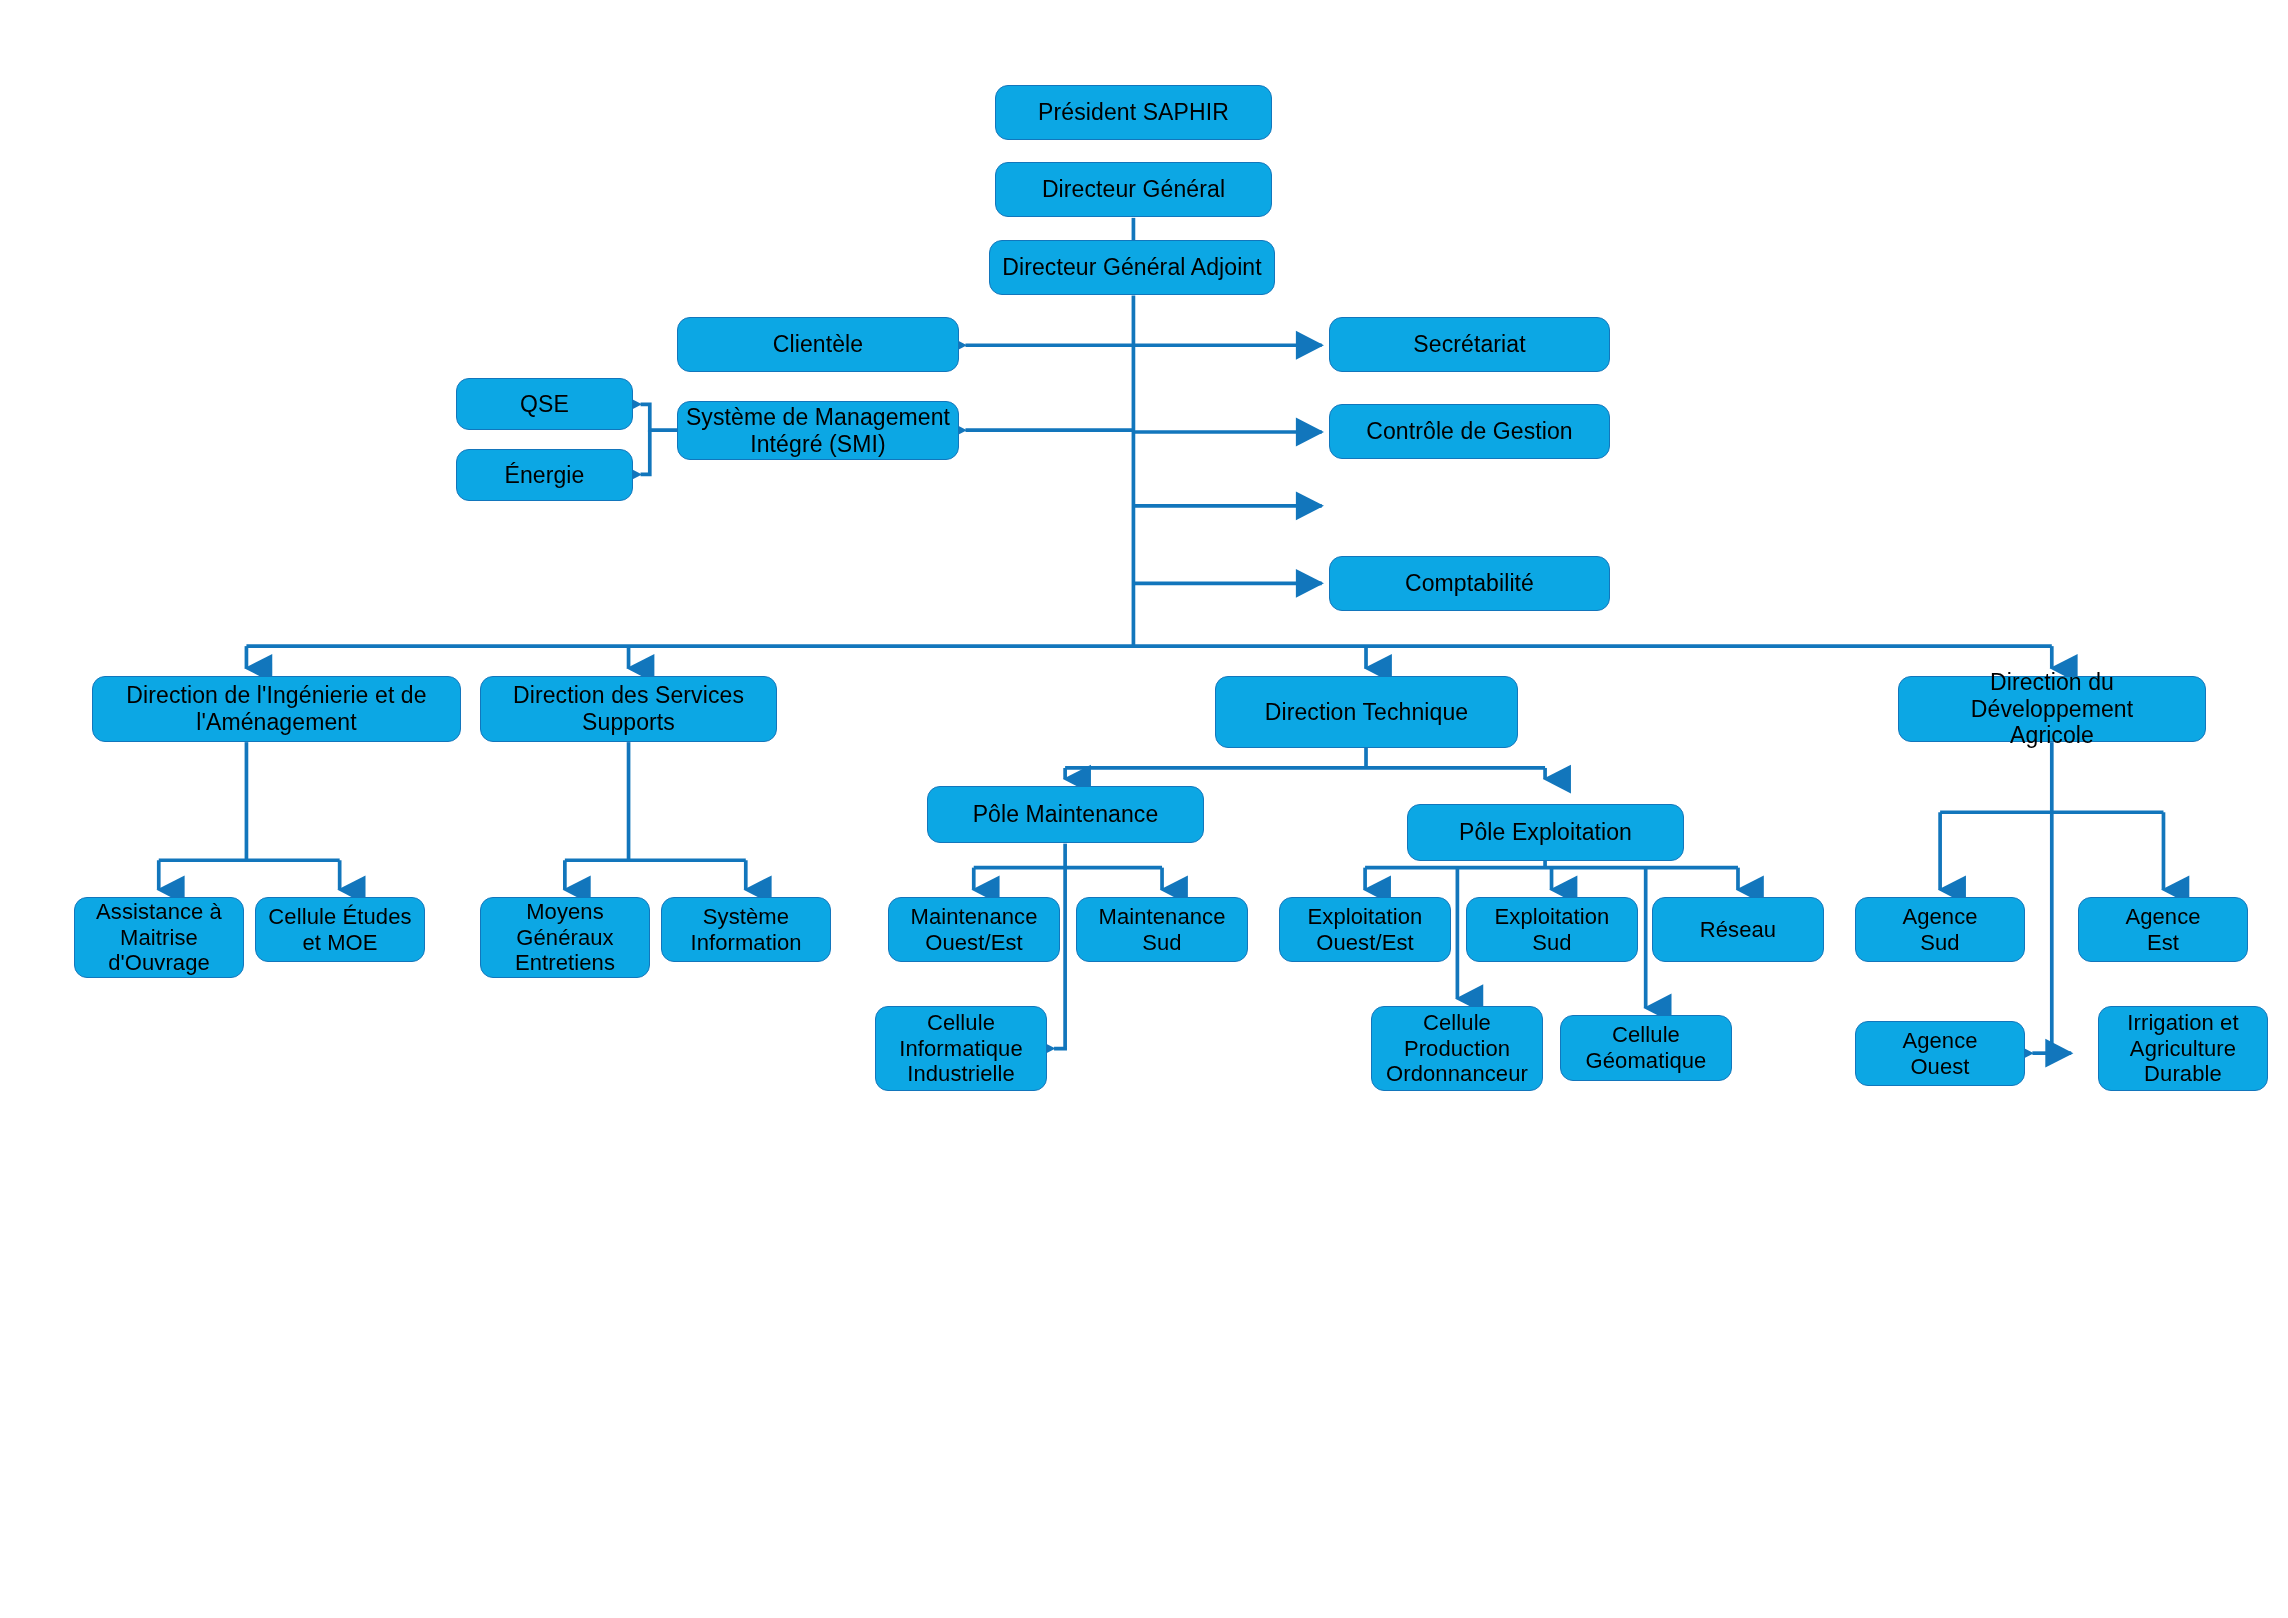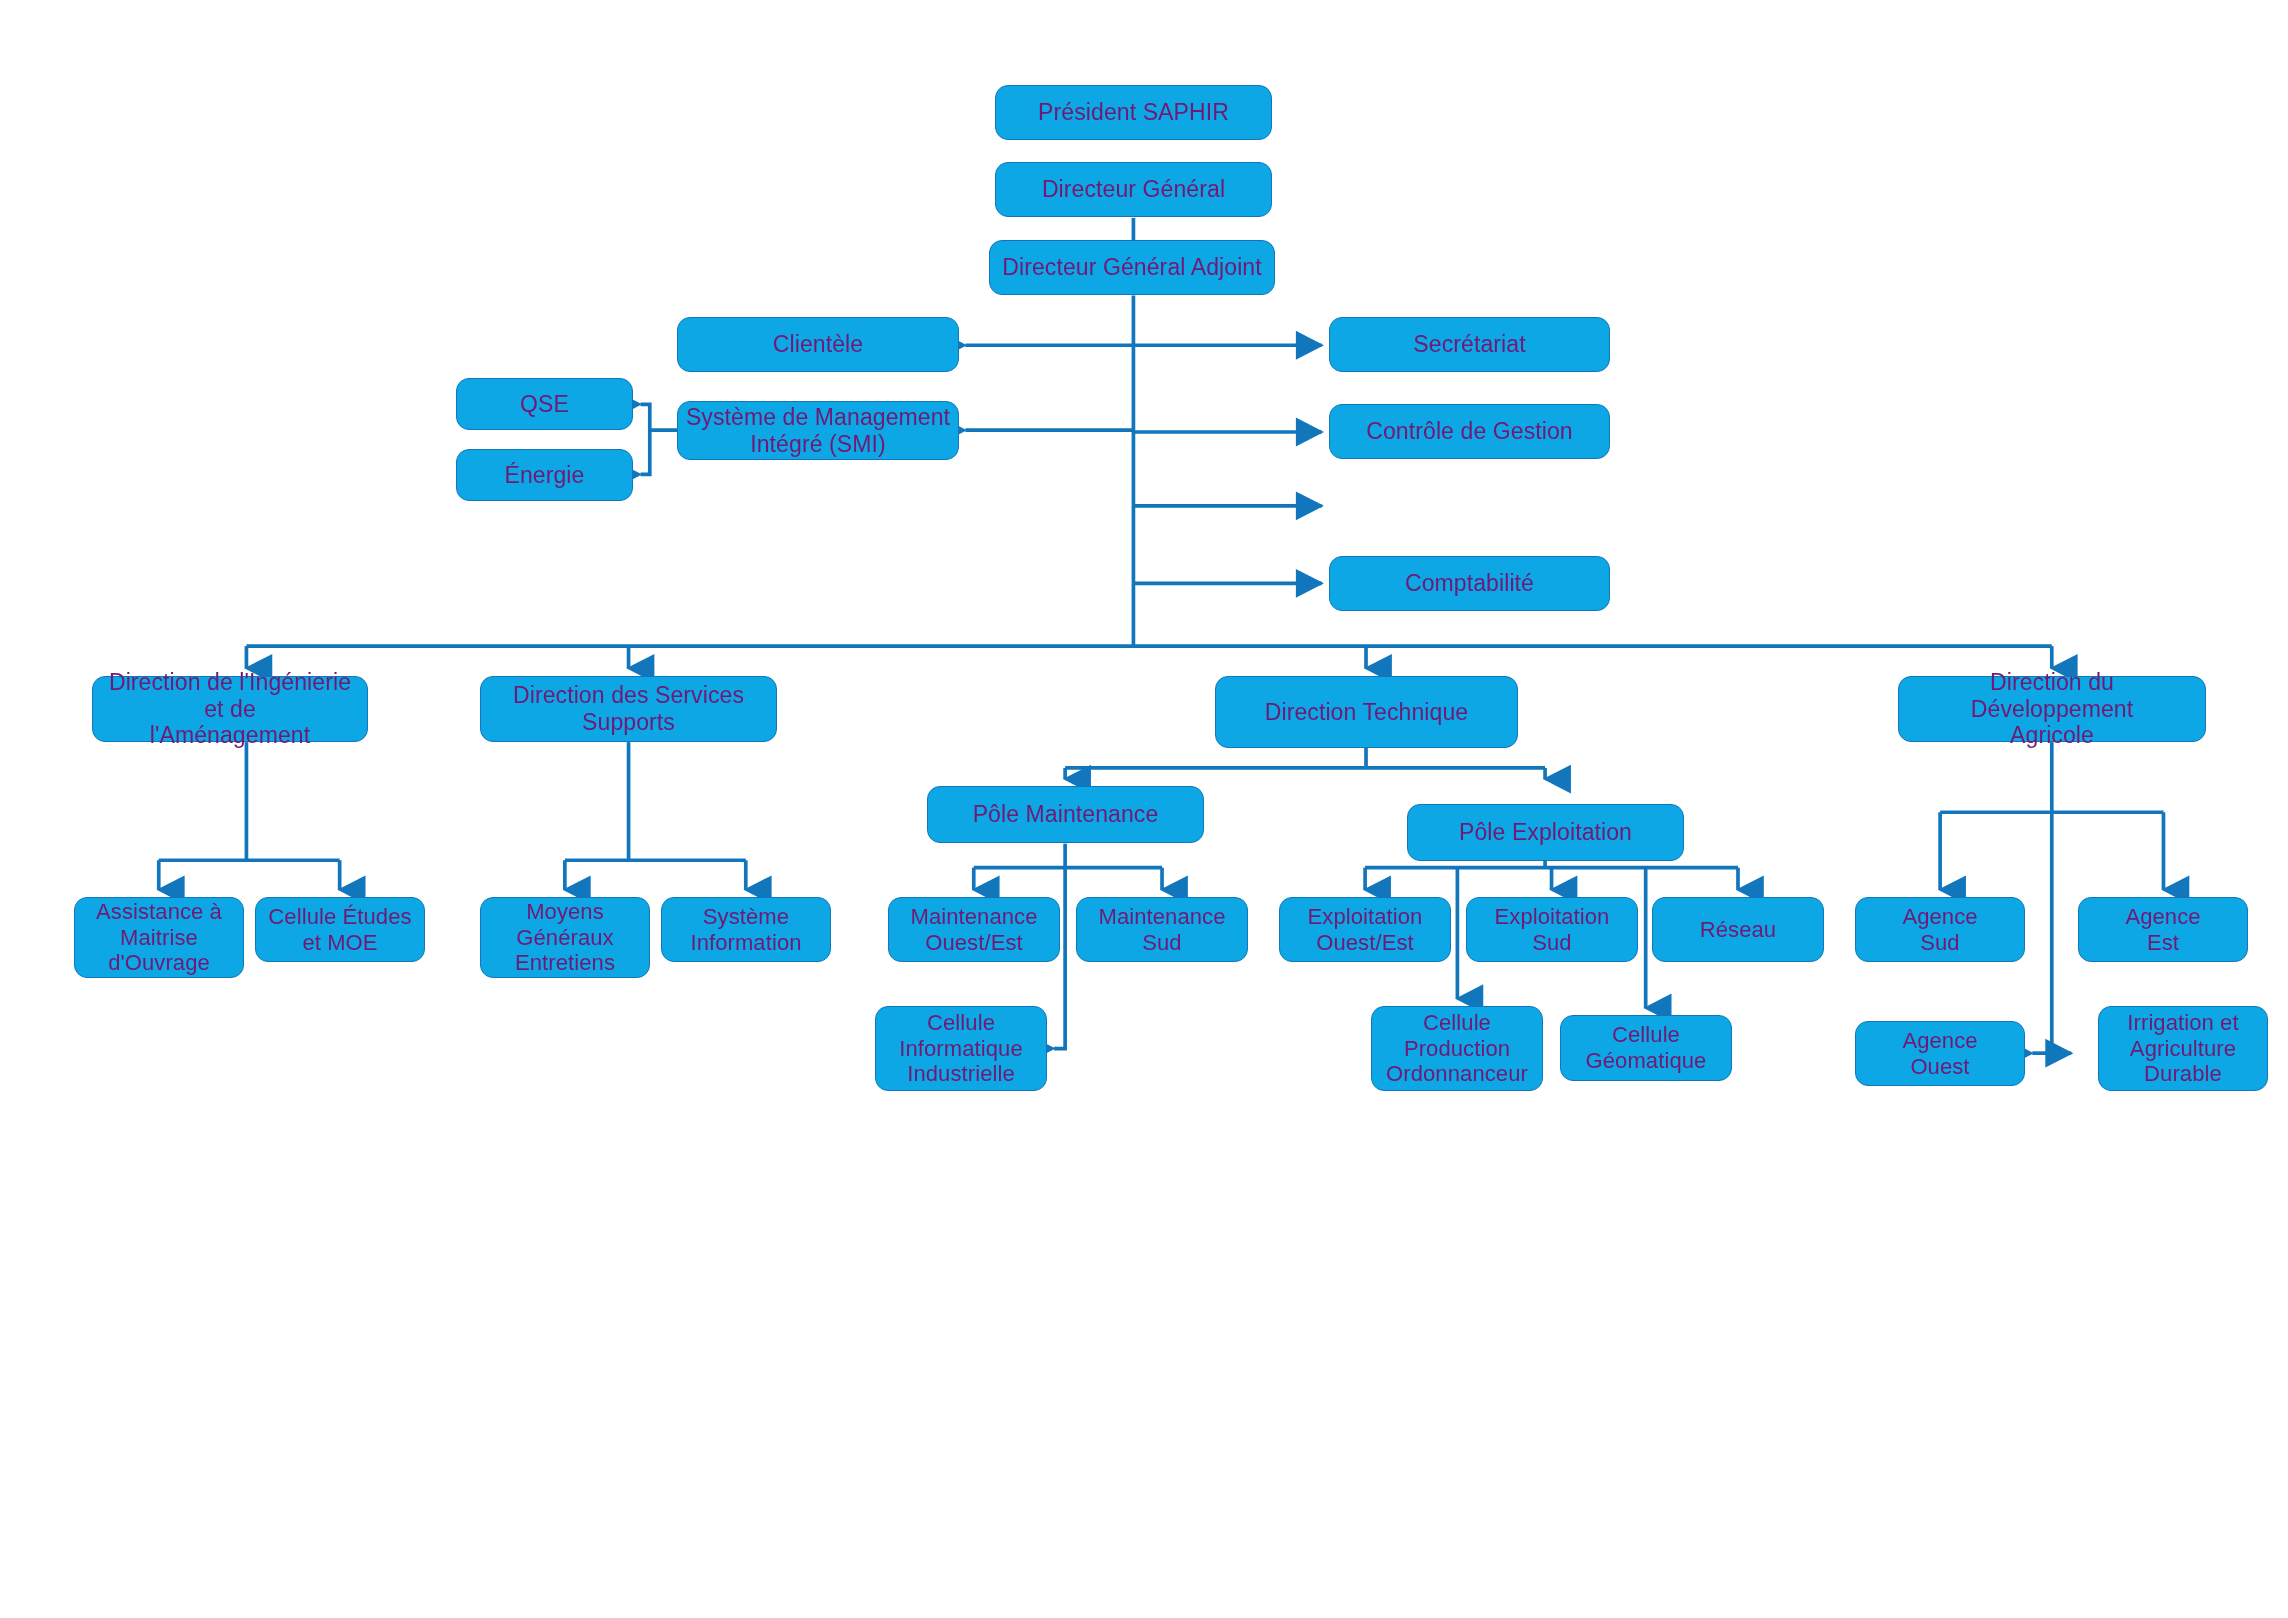--- a/index.html
+++ b/index.html
@@ -25,21 +25,21 @@
     width: 2289px;
     height: 1619px;
     pointer-events: none;
   }
   .node {
     position: absolute;
     box-sizing: border-box;
     background: #0CA7E4;
     border: 1.8px solid #1276BC;
     border-radius: 13px;
-    color: #701a75;
+    color: #000000;
     display: flex;
     align-items: center;
     justify-content: center;
     text-align: center;
     line-height: 1.16;
     font-size: 23px;
     font-family: "Liberation Sans", sans-serif;
     padding: 1.8px 7.4px;
     z-index: 5;
     white-space: pre-line;
@@ -145,21 +145,21 @@
 
   <div class="node" style="left:456px; top:449px; width:177px; height:52px;">Énergie</div>
 
   <div class="node" style="left:1329px; top:317px; width:281px; height:55px;">Secrétariat</div>
 
   <div class="node" style="left:1329px; top:404px; width:281px; height:55px;">Contrôle de Gestion</div>
 
 
   <div class="node" style="left:1329px; top:556px; width:281px; height:55px;">Comptabilité</div>
 
-  <div class="node" style="left:92px; top:676px; width:276px; height:66px;">Direction de l'Ingénierie et de
+  <div class="node" style="left:92px; top:676px; width:369px; height:66px;">Direction de l'Ingénierie et de
 l'Aménagement</div>
 
   <div class="node" style="left:480px; top:676px; width:297px; height:66px;">Direction des Services
 Supports</div>
 
   <div class="node" style="left:1215px; top:676px; width:303px; height:72px;">Direction Technique</div>
 
   <div class="node" style="left:1898px; top:676px; width:308px; height:66px;">Direction du Développement
 Agricole</div>
 

